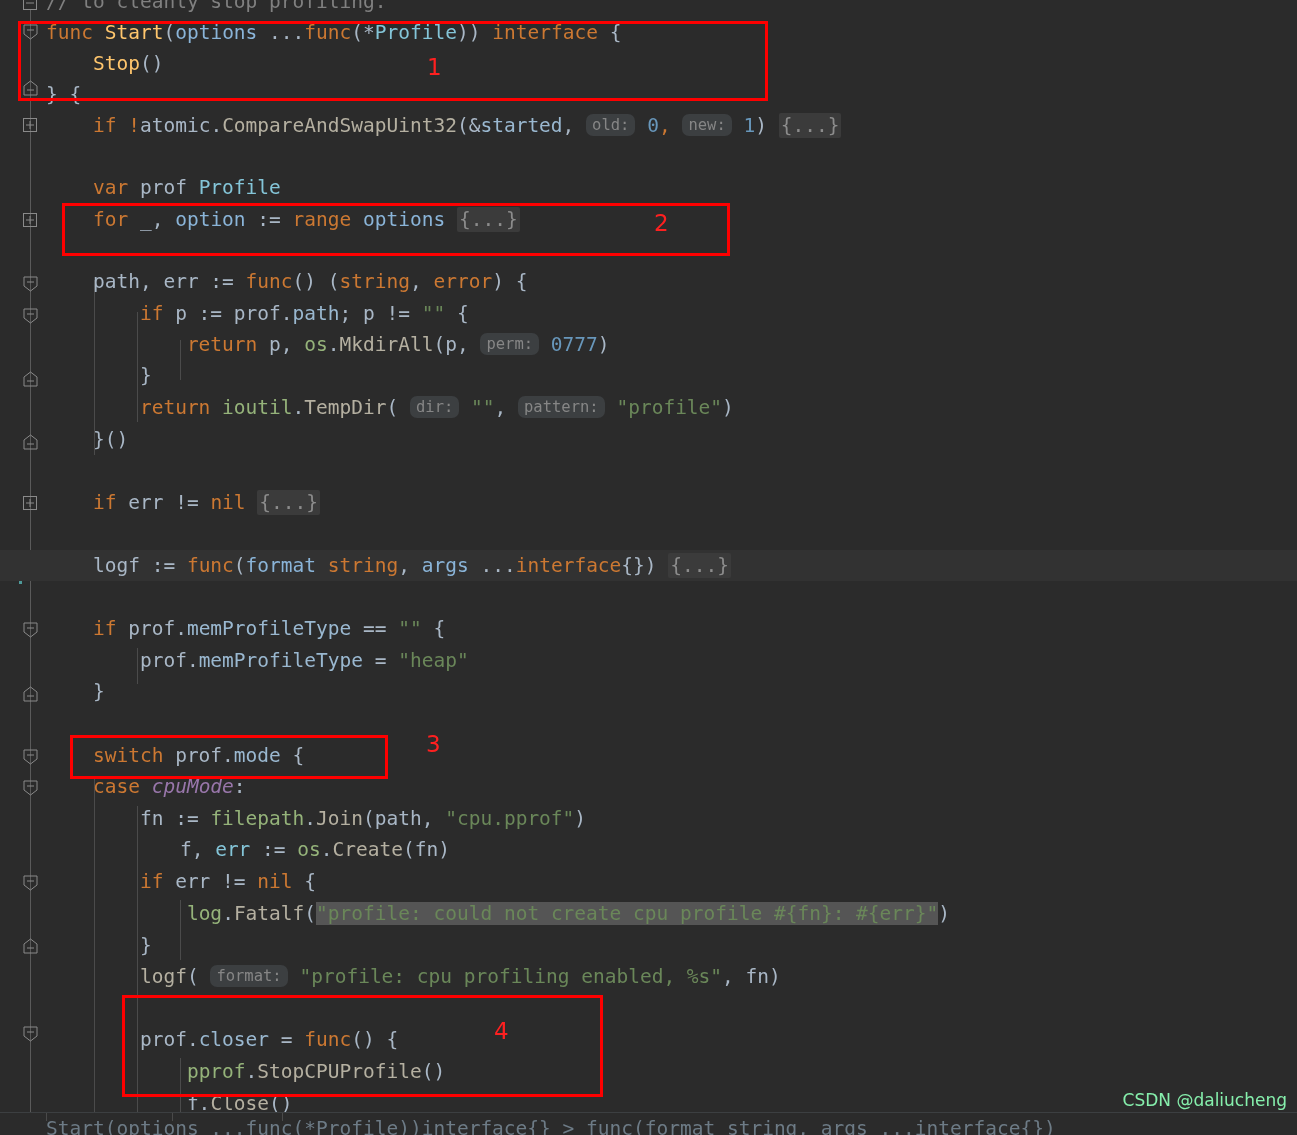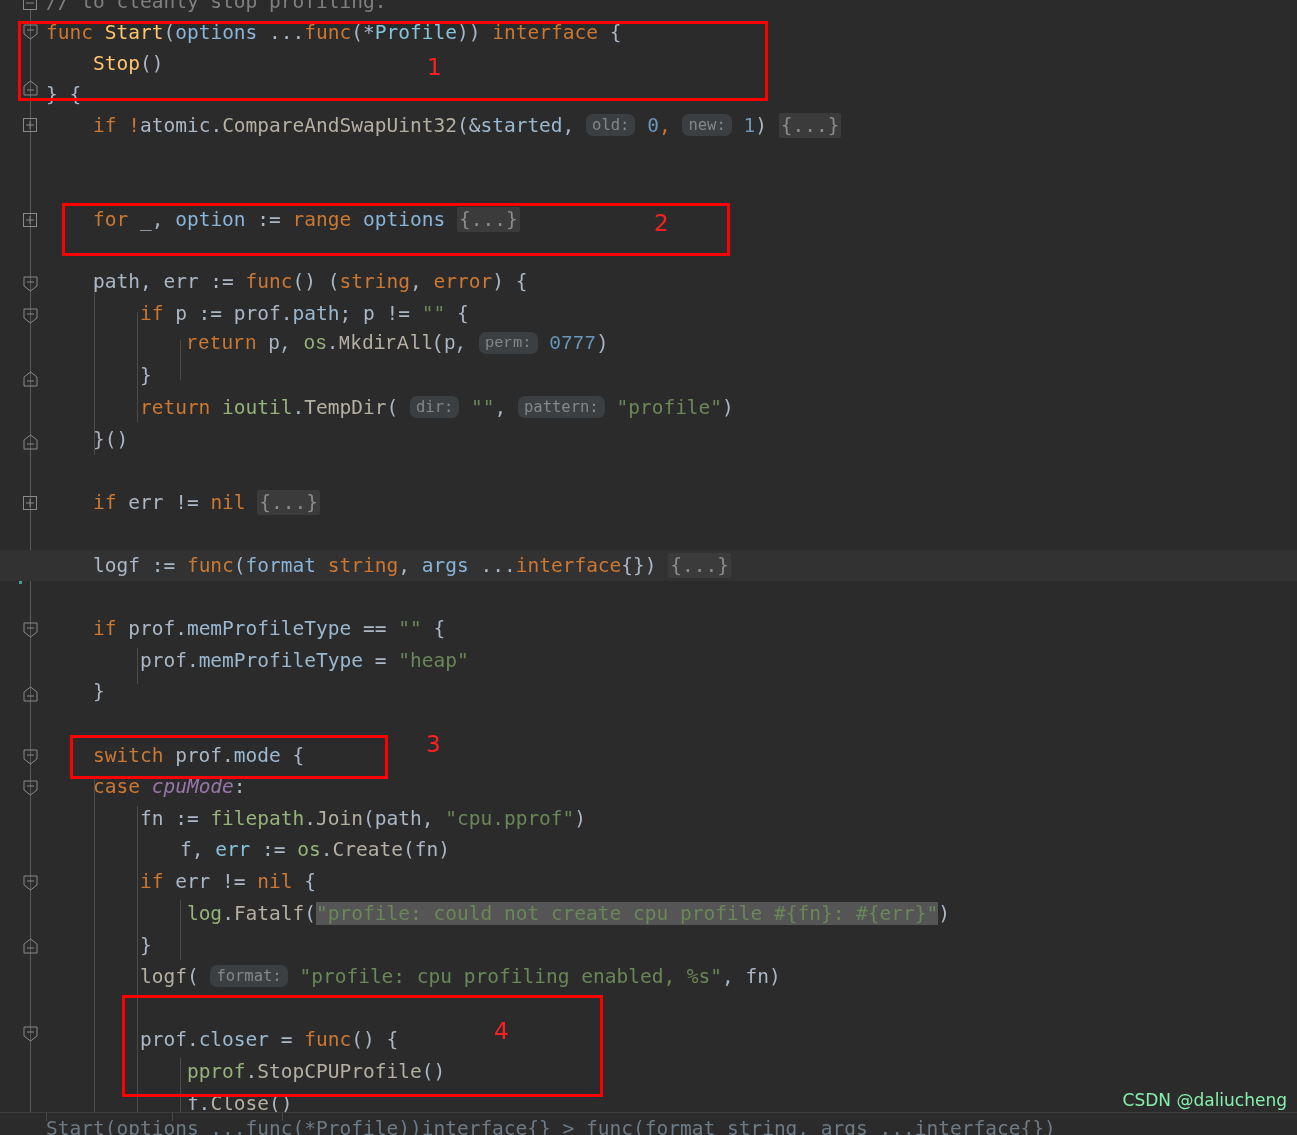--- a/index.html
+++ b/index.html
@@ -309,36 +309,39 @@
     <div class="row" style="top:79px;">
       <span class="code"><span class="id">} {</span></span>
     </div>
 
     <div class="row" style="top:110px;padding-left:36px;">
       <span class="code"><span class="kw">    if </span><span class="kw">!</span><span class="id">atomic.</span><span class="meth">CompareAndSwapUint32</span><span class="id">(&amp;</span><span class="field">started</span><span class="id">, </span><span class="hint">old:</span><span class="cyan"> 0</span><span class="kw">,</span><span class="id"> </span><span class="hint">new:</span><span class="cyan"> 1</span><span class="id">) </span><span class="folded">{...}</span></span>
     </div>
 
     <div class="row" style="top:141px;"><span class="code"> </span></div>
 
+    <div class="row" style="top:172px;">
+      <span class="code"><span class="kw">    var </span><span class="id">prof </span><span class="tealid">Profile</span></span>
+    </div>
 
     <div class="row" style="top:204px;">
       <span class="code"><span class="kw">    for </span><span class="id">_, </span><span class="prm">option</span><span class="id"> := </span><span class="kw">range </span><span class="prm">options</span><span class="id"> </span><span class="folded">{...}</span></span>
     </div>
 
     <div class="row" style="top:235px;"><span class="code"> </span></div>
 
     <div class="row" style="top:266px;">
       <span class="code"><span class="id">    path, err := </span><span class="kw">func</span><span class="id">() (</span><span class="kw">string</span><span class="id">, </span><span class="kw">error</span><span class="id">) {</span></span>
     </div>
 
     <div class="row" style="top:298px;">
       <span class="code"><span class="kw">        if </span><span class="id">p := prof.</span><span class="field">path</span><span class="id">; p != </span><span class="str">""</span><span class="id"> {</span></span>
     </div>
 
-    <div class="row" style="top:329px;font-family:Liberation Mono, monospace;">
+    <div class="row" style="top:329px;">
       <span class="code"><span class="kw">            return </span><span class="id">p, </span><span class="greenid">os</span><span class="id">.</span><span class="meth">MkdirAll</span><span class="id">(p, </span><span class="hint">perm:</span><span class="cyan"> 0777</span><span class="id">)</span></span>
     </div>
 
     <div class="row" style="top:360px;">
       <span class="code"><span class="id">        }</span></span>
     </div>
 
     <div class="row" style="top:392px;">
       <span class="code"><span class="kw">        return </span><span class="greenid">ioutil</span><span class="id">.</span><span class="meth">TempDir</span><span class="id">( </span><span class="hint">dir:</span><span class="str"> ""</span><span class="id">, </span><span class="hint">pattern:</span><span class="str"> "profile"</span><span class="id">)</span></span>
     </div>

